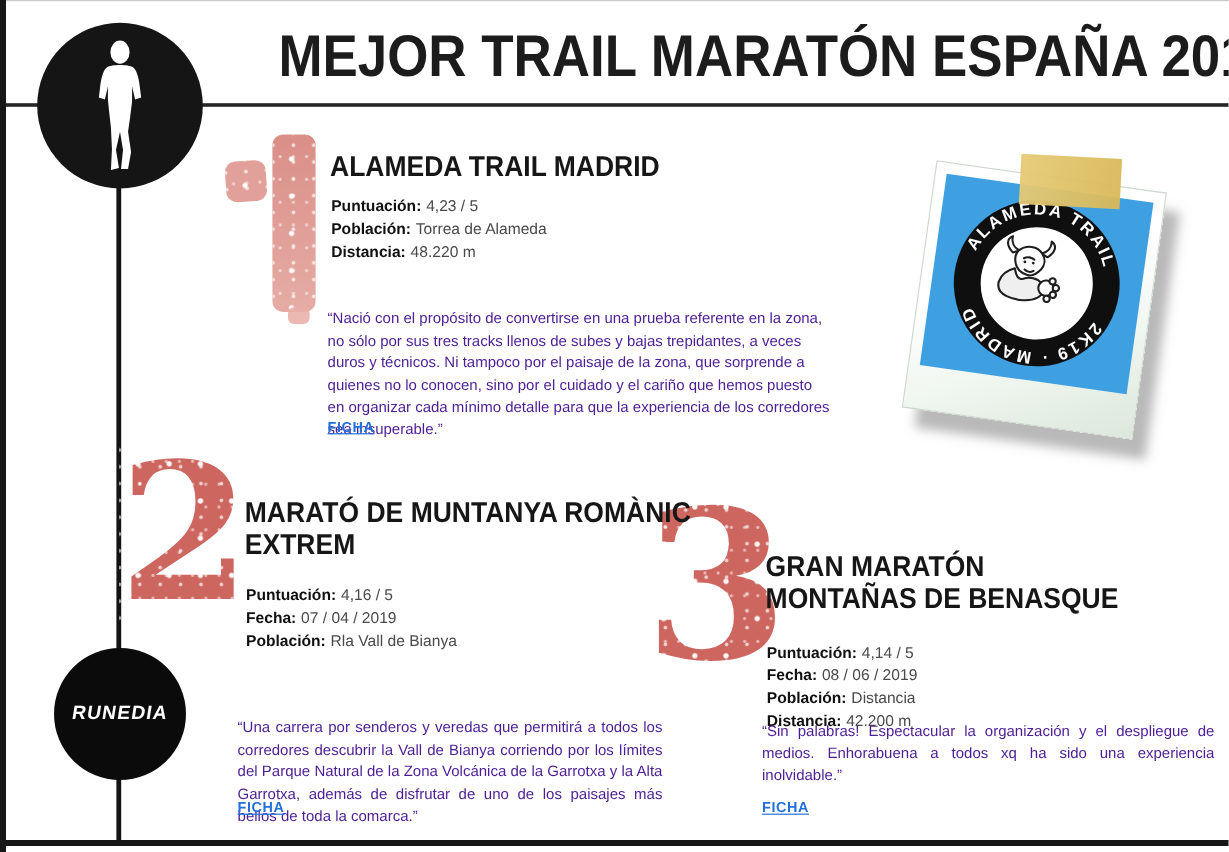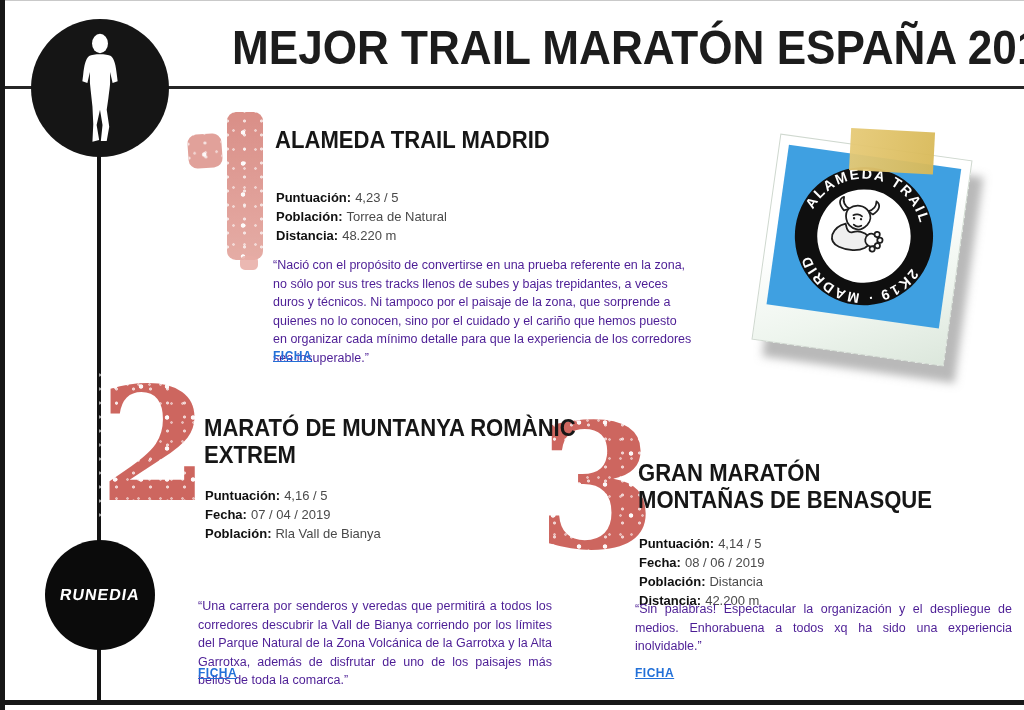--- a/index.html
+++ b/index.html
@@ -41,21 +41,21 @@
           line-height:27px;white-space:nowrap;transform:scaleX(.92);transform-origin:0 0;}
   .etitle span{display:block;}
   .details{position:absolute;font-size:13px;line-height:19px;}
   .dlabel{font-weight:700;color:#101010;}
   .dlabel::after{content:":";font-weight:700;color:#101010;margin-right:4px;}
   .dvalue{color:#4a4a4a;}
   .quote{position:absolute;margin:0;font-size:12.5px;line-height:18.6px;color:#4c1d95;}
   .just{text-align:justify;}
   .ficha{position:absolute;font-size:12px;font-weight:700;letter-spacing:.5px;
          color:#2270d8;text-decoration:underline;cursor:pointer;}
-  #e1-title{left:275px;top:126px;} #e1-details{left:276px;top:188px;}
+  #e1-title{left:275px;top:126px;} #e1-details{left:276px;top:162px;}
   #e1-quote{left:273px;top:256px;width:420px;} #e1-ficha{left:273px;top:349px;}
   #e2-title{left:204px;top:414px;} #e2-details{left:205px;top:486px;}
   #e2-quote{left:198px;top:556px;width:354px;margin-top:41px;} #e2-ficha{left:198px;top:666px;}
   #e3-title{left:638px;top:459px;} #e3-details{left:639px;top:534px;}
   #e3-quote{left:635px;top:600px;width:377px;} #e3-ficha{left:635px;top:666px;}
   
   .polaroid{position:absolute;left:765px;top:146px;width:192px;height:206px;
             transform:rotate(8deg);background:linear-gradient(155deg,#ffffff 40%,#eef5ee 72%,#dce7dc 100%);
             border:1px solid #cfd8cf;box-shadow:13px 15px 9px rgba(115,115,115,.5);}
   .tape{position:absolute;left:70px;top:-20px;width:84px;height:42px;z-index:3;
@@ -132,21 +132,21 @@
   <div class="num1-tail"></div>
   <div class="num speckle" id="num2">2</div>
   <div class="num speckle" id="num3">3</div>
 
   <section>
     <h2 class="etitle" id="e1-title">
       <span>ALAMEDA TRAIL MADRID</span>
     </h2>
     <div class="details" id="e1-details">
       <div><span class="dlabel">Puntuación</span><span class="dvalue">4,23 / 5</span></div>
-      <div><span class="dlabel">Población</span><span class="dvalue">Torrea de Natural</span></div>
+      <div><span class="dlabel">Población</span><span class="dvalue">Torrea de Alameda</span></div>
       <div><span class="dlabel">Distancia</span><span class="dvalue">48.220 m</span></div>
     </div>
     <p class="quote" id="e1-quote">“Nació con el propósito de convertirse en una prueba referente en la zona, no sólo por sus tres tracks llenos de subes y bajas trepidantes, a veces duros y técnicos. Ni tampoco por el paisaje de la zona, que sorprende a quienes no lo conocen, sino por el cuidado y el cariño que hemos puesto en organizar cada mínimo detalle para que la experiencia de los corredores sea insuperable.”</p>
     <a class="ficha" id="e1-ficha" href="#">FICHA</a>
   </section>
 
   <section>
     <h2 class="etitle" id="e2-title">
       <span>MARATÓ DE MUNTANYA ROMÀNIC</span>
       <span>EXTREM</span>

